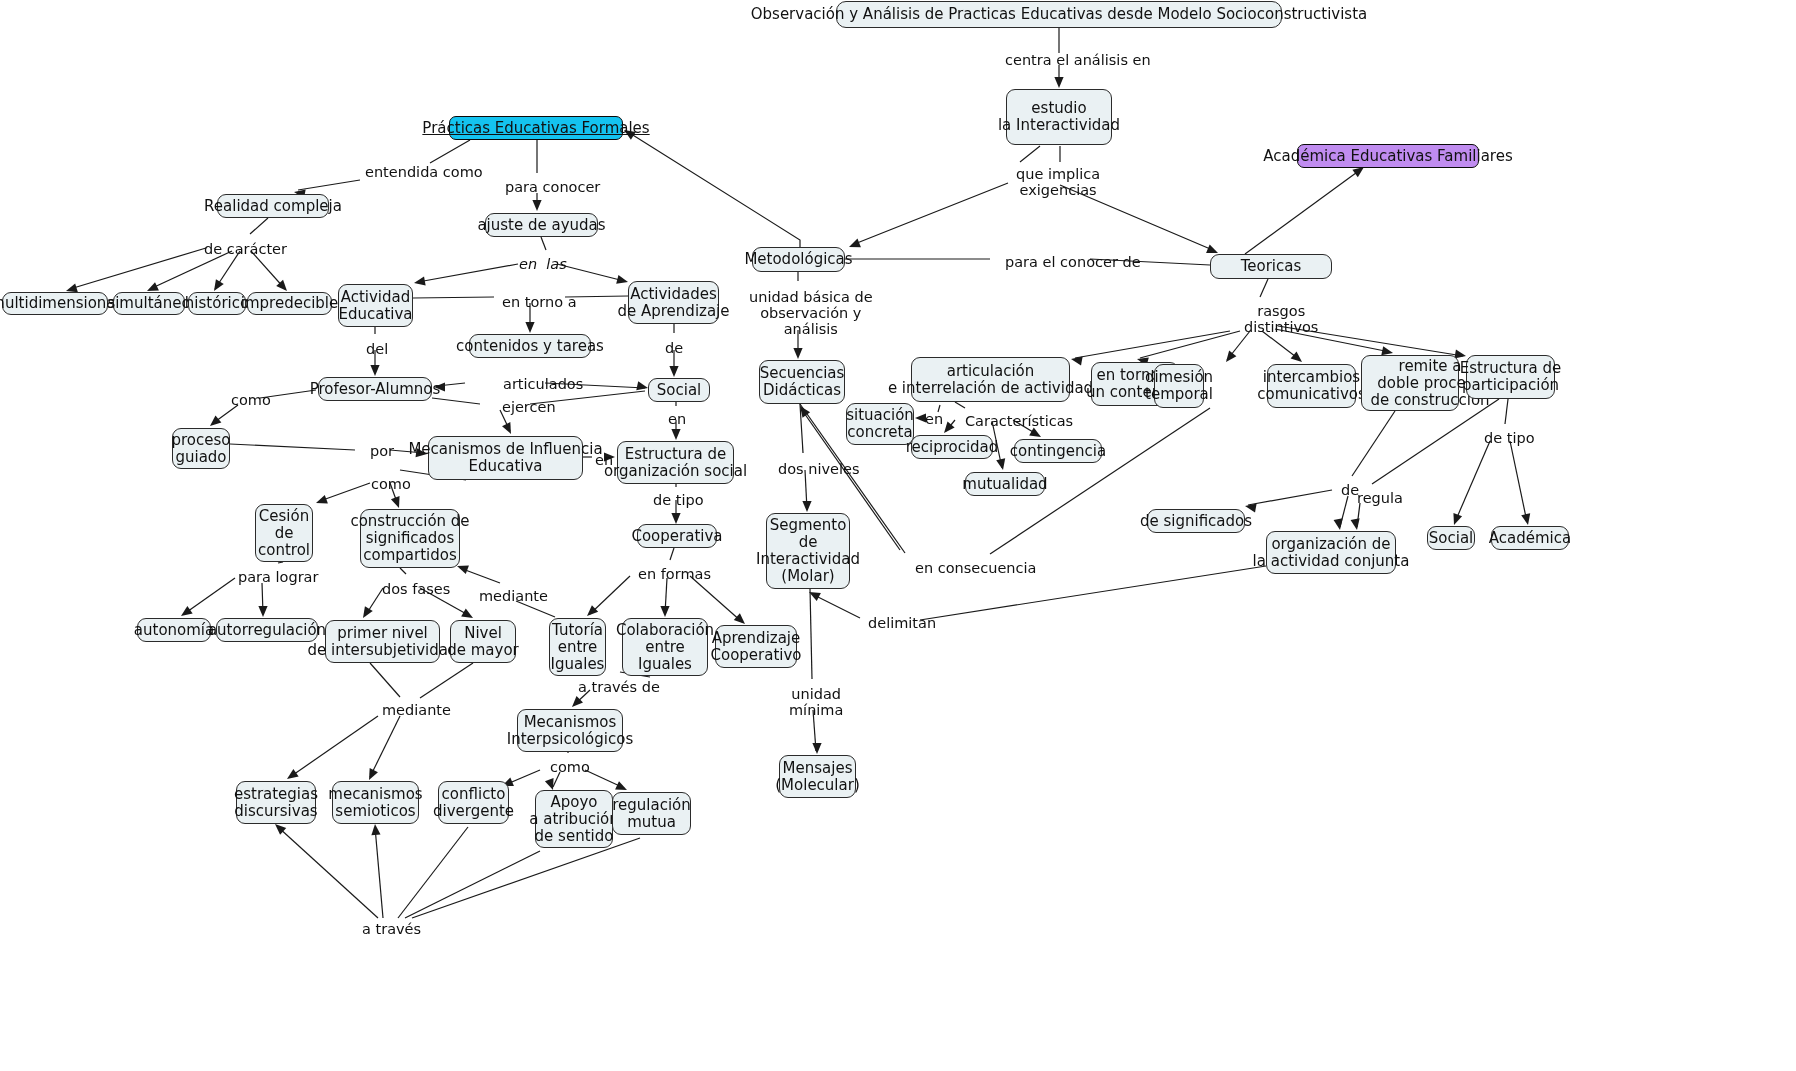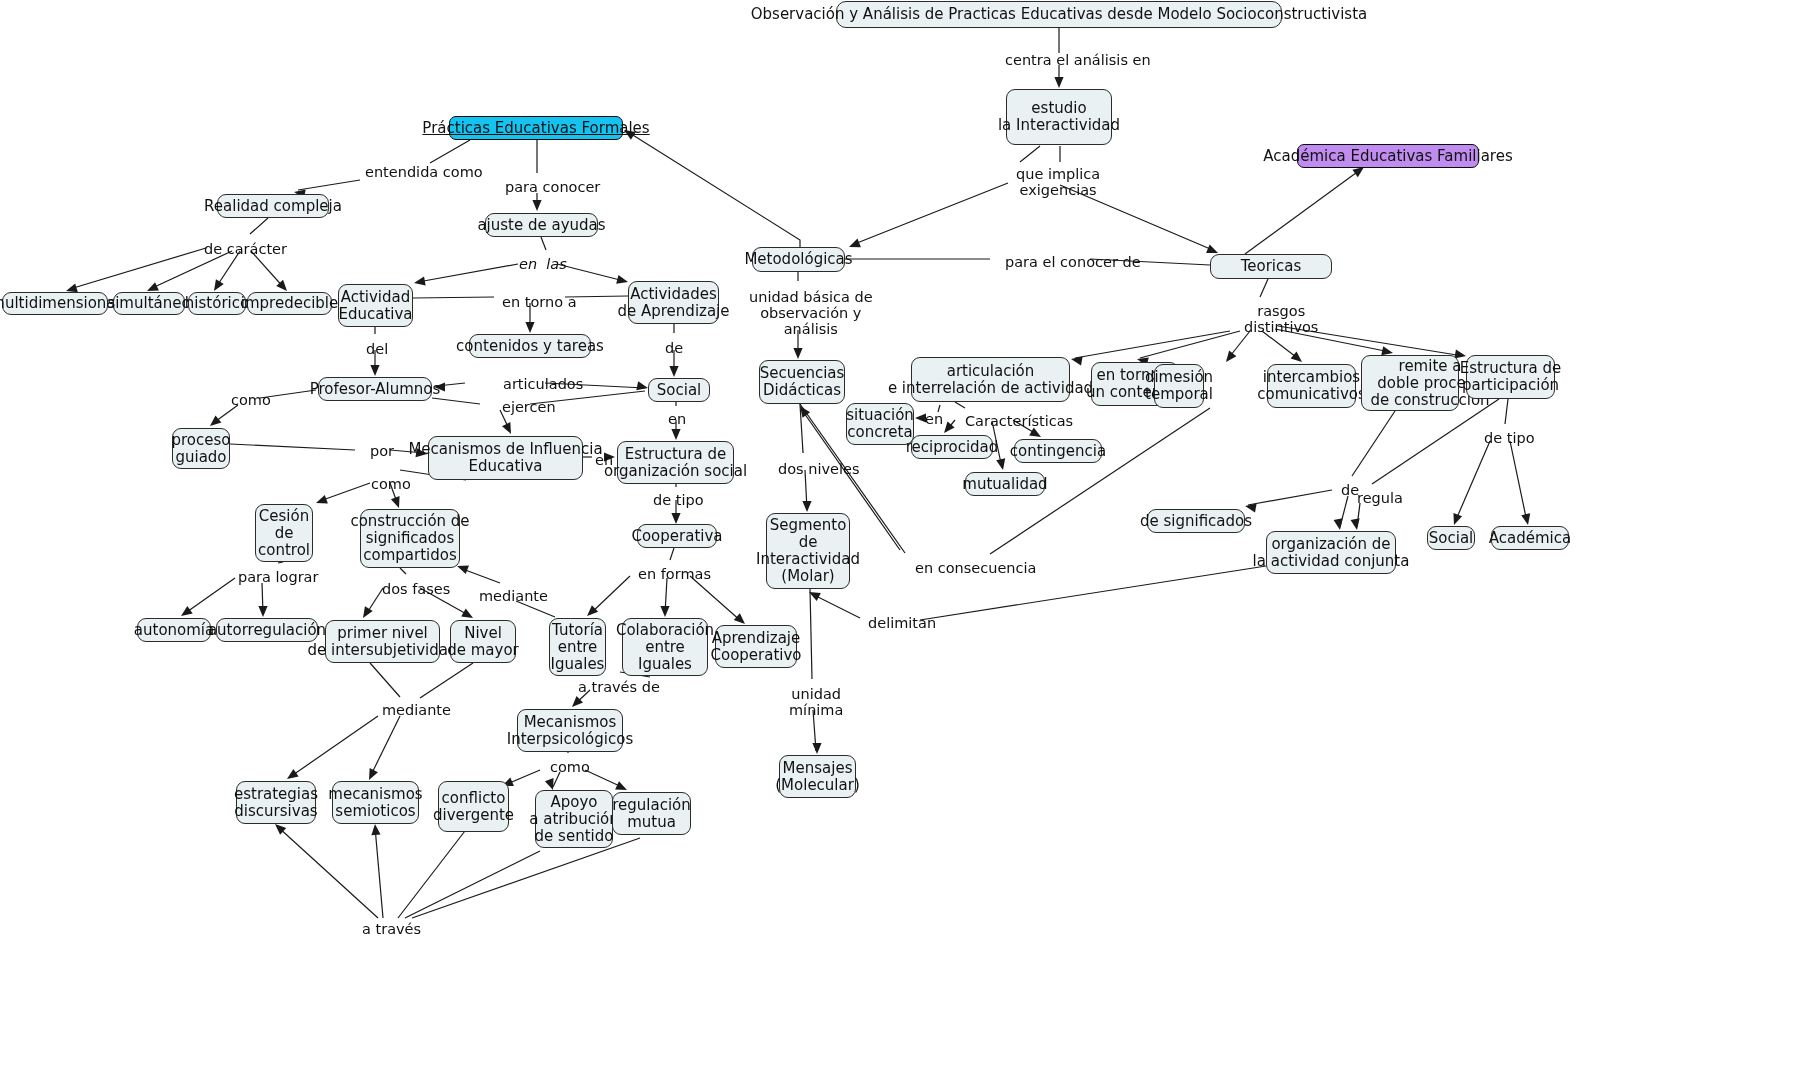--- a/index.html
+++ b/index.html
@@ -350,20 +350,20 @@
     <div class="node" style="left: 715px; top: 625px; width: 82px; height: 43px;">Aprendizaje
 Cooperativo</div>
     <div class="node" style="left: 517px; top: 709px; width: 106px; height: 43px;">Mecanismos
 Interpsicológicos</div>
     <div class="node" style="left: 779px; top: 755px; width: 77px; height: 43px;">Mensajes
 (Molecular)</div>
     <div class="node" style="left: 236px; top: 781px; width: 80px; height: 43px;">estrategias
 discursivas</div>
     <div class="node" style="left: 332px; top: 781px; width: 87px; height: 43px;">mecanismos
 semioticos</div>
-    <div class="node" style="left: 438px; top: 781px; width: 71px; height: 51px;">conflicto
+    <div class="node" style="left: 438px; top: 781px; width: 71px; height: 43px;">conflicto
 divergente</div>
     <div class="node" style="left: 535px; top: 790px; width: 78px; height: 58px;">Apoyo
 a atribución
 de sentido</div>
     <div class="node" style="left: 612px; top: 792px; width: 79px; height: 43px;">regulación
 mutua</div>
   </div>
 
 </body></html>

